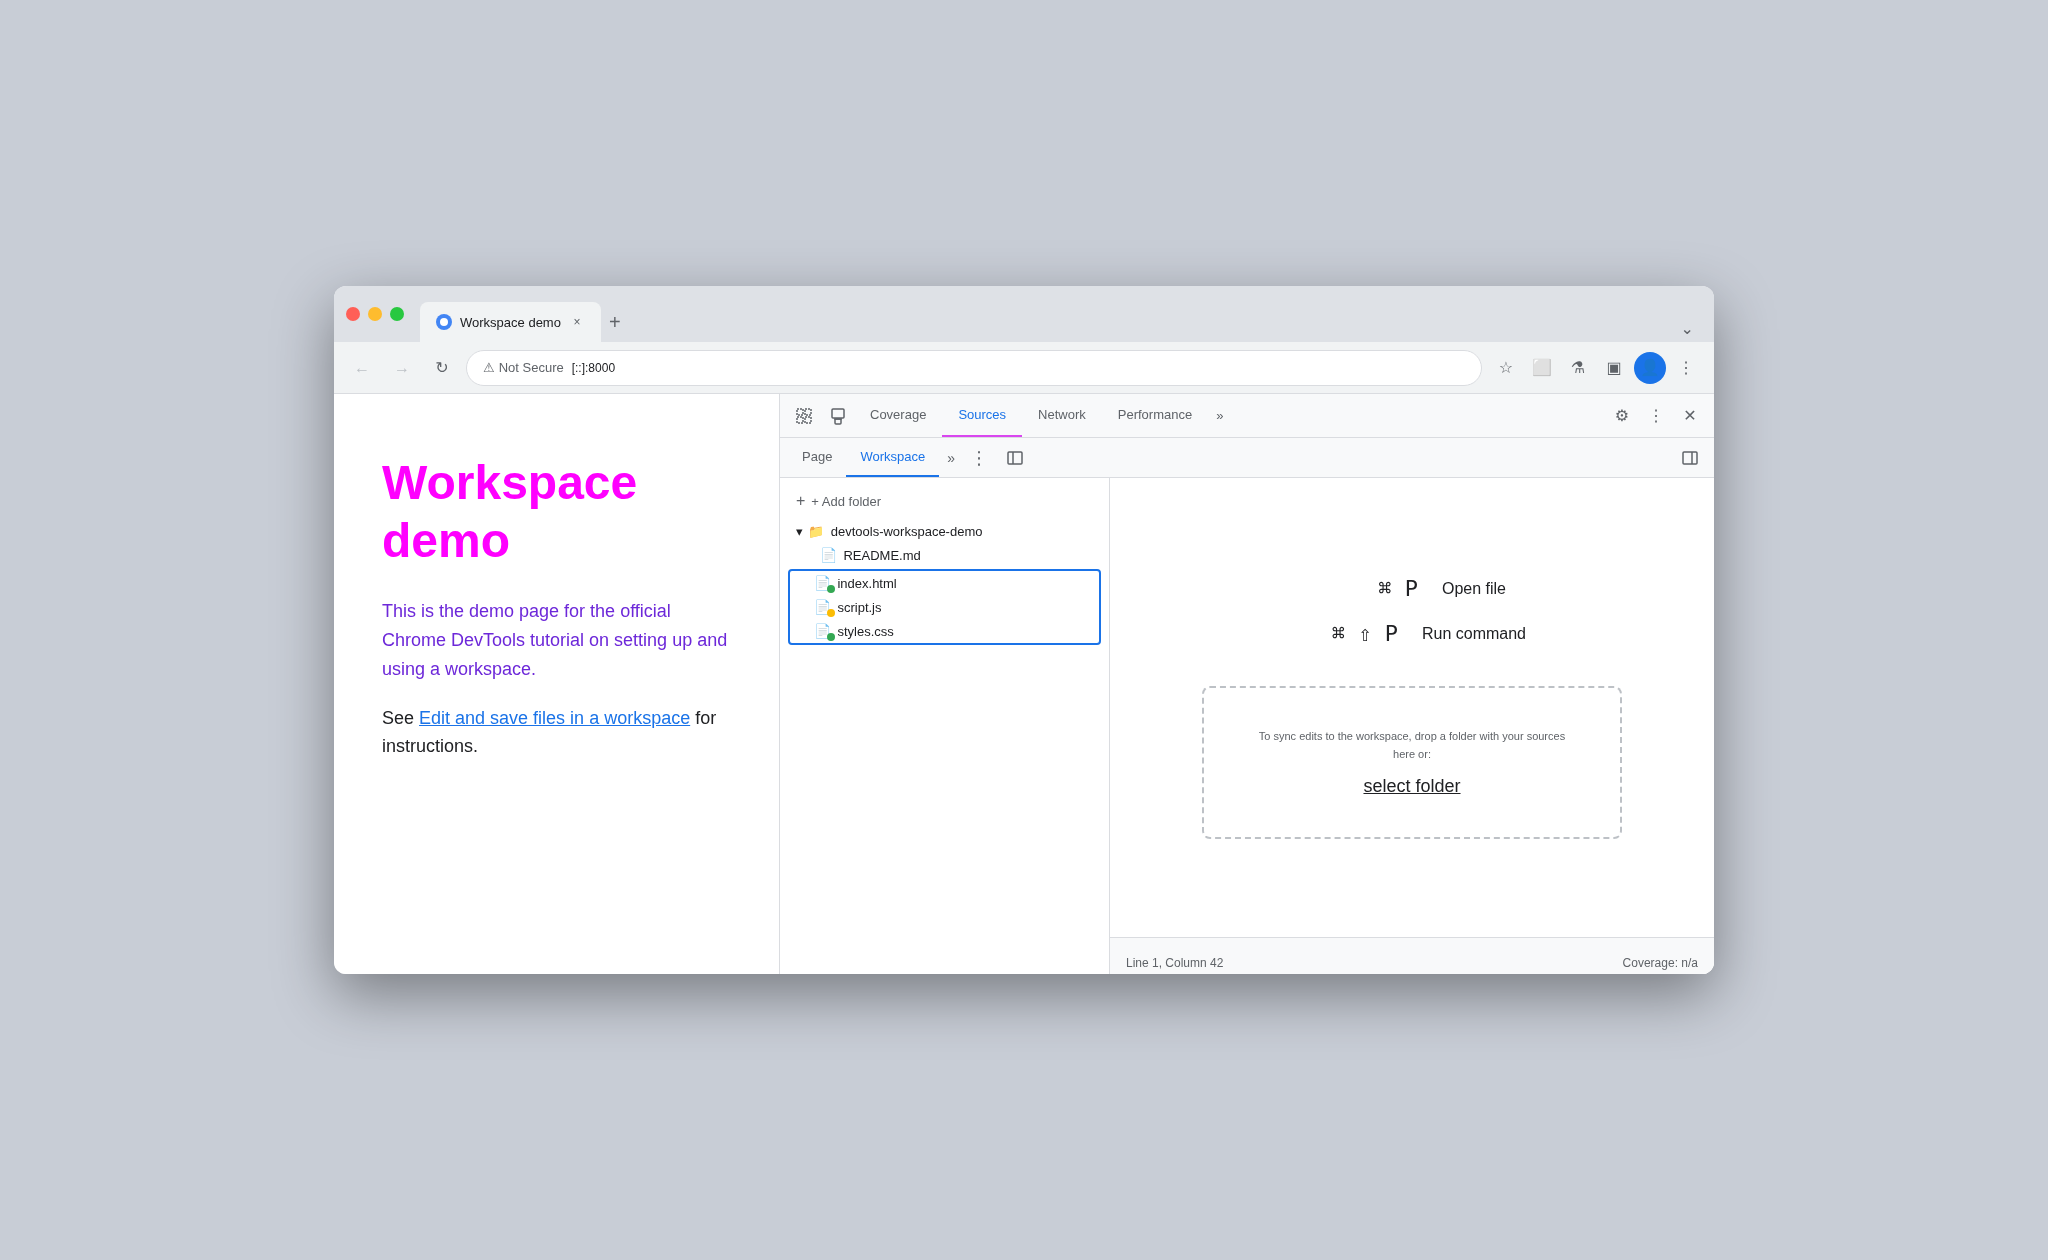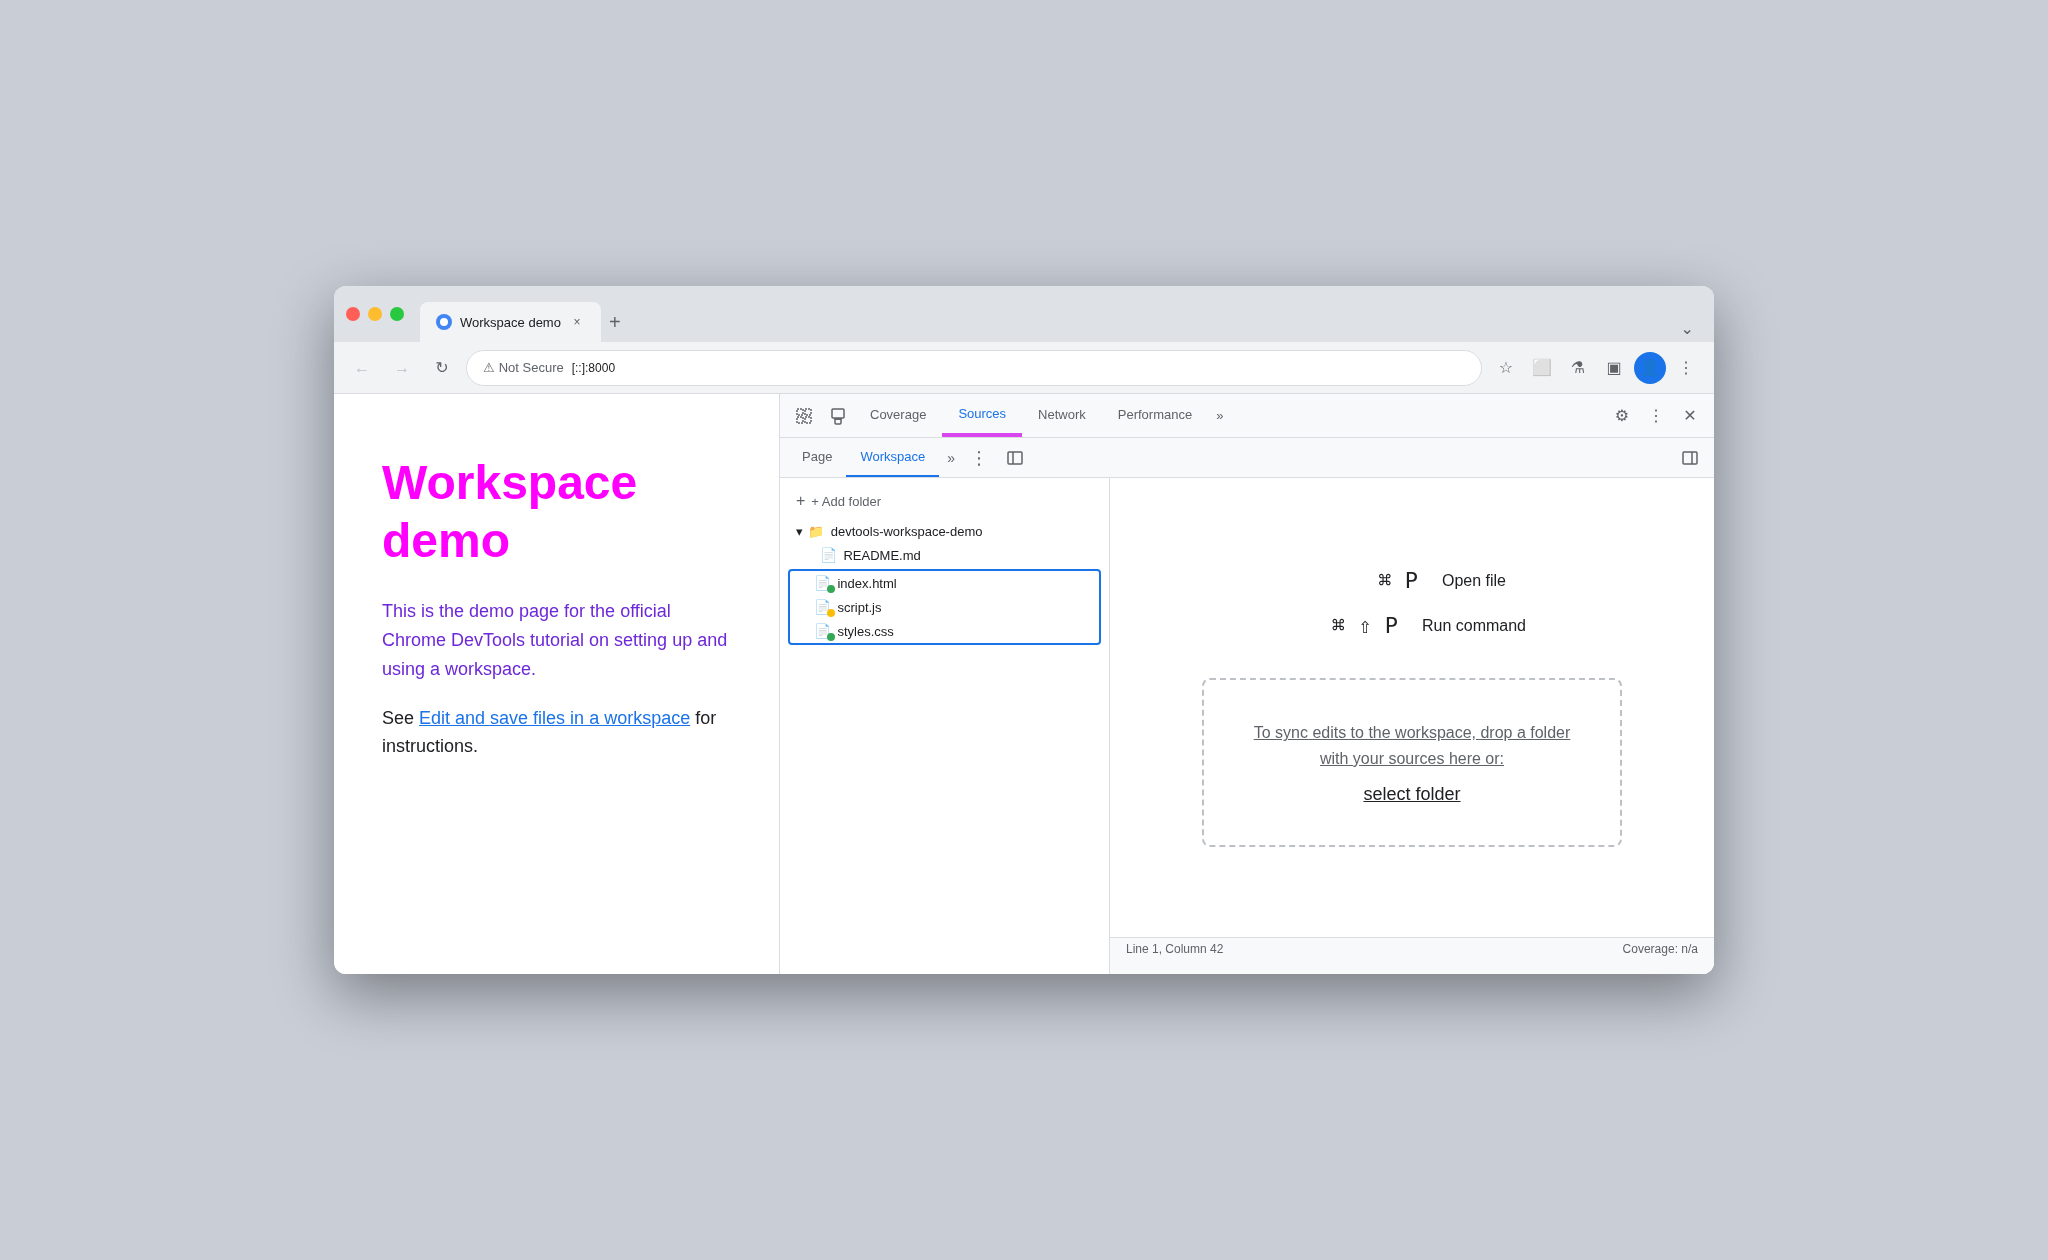--- a/index.html
+++ b/index.html
@@ -247,21 +247,21 @@
       display: flex;
       align-items: center;
       font-size: 13px;
       color: #5f6368;
       cursor: pointer;
       border-bottom: 2px solid transparent;
       white-space: nowrap;
     }
     .dt-tab.active {
       color: #1a73e8;
-      border-bottom: 4px solid #d946ef;
+      border-bottom: 2px solid #d946ef;
       align-items: center;
     }
     .dt-tab-more {
       padding: 0 8px;
       display: flex;
       align-items: center;
       font-size: 13px;
       color: #5f6368;
       cursor: pointer;
     }
@@ -406,38 +406,37 @@
     }
     .drop-zone {
       border: 2px dashed #bdc1c6;
       border-radius: 8px;
       padding: 40px 48px;
       text-align: center;
       margin-top: 20px;
       max-width: 420px;
     }
     .drop-zone-text {
-      font-size: 16px;
+      font-size: 11px;
       color: #5f6368;
       line-height: 1.6;
       margin-bottom: 12px;
-      text-decoration: underline;
     }
     .select-folder-link {
       font-size: 18px;
       color: #202124;
       text-decoration: underline;
       cursor: pointer;
       font-weight: 500;
     }
     .status-bar {
       border-top: 1px solid #dadce0;
       height: 32px;
       display: flex;
-      align-items: flex-end;
+      align-items: flex-start;
       padding: 18px 16px;
       font-size: 12px;
       color: #5f6368;
       background: #f8f9fa;
     }
     .status-right {
       margin-left: auto;
     }
   </style>
 </head>

